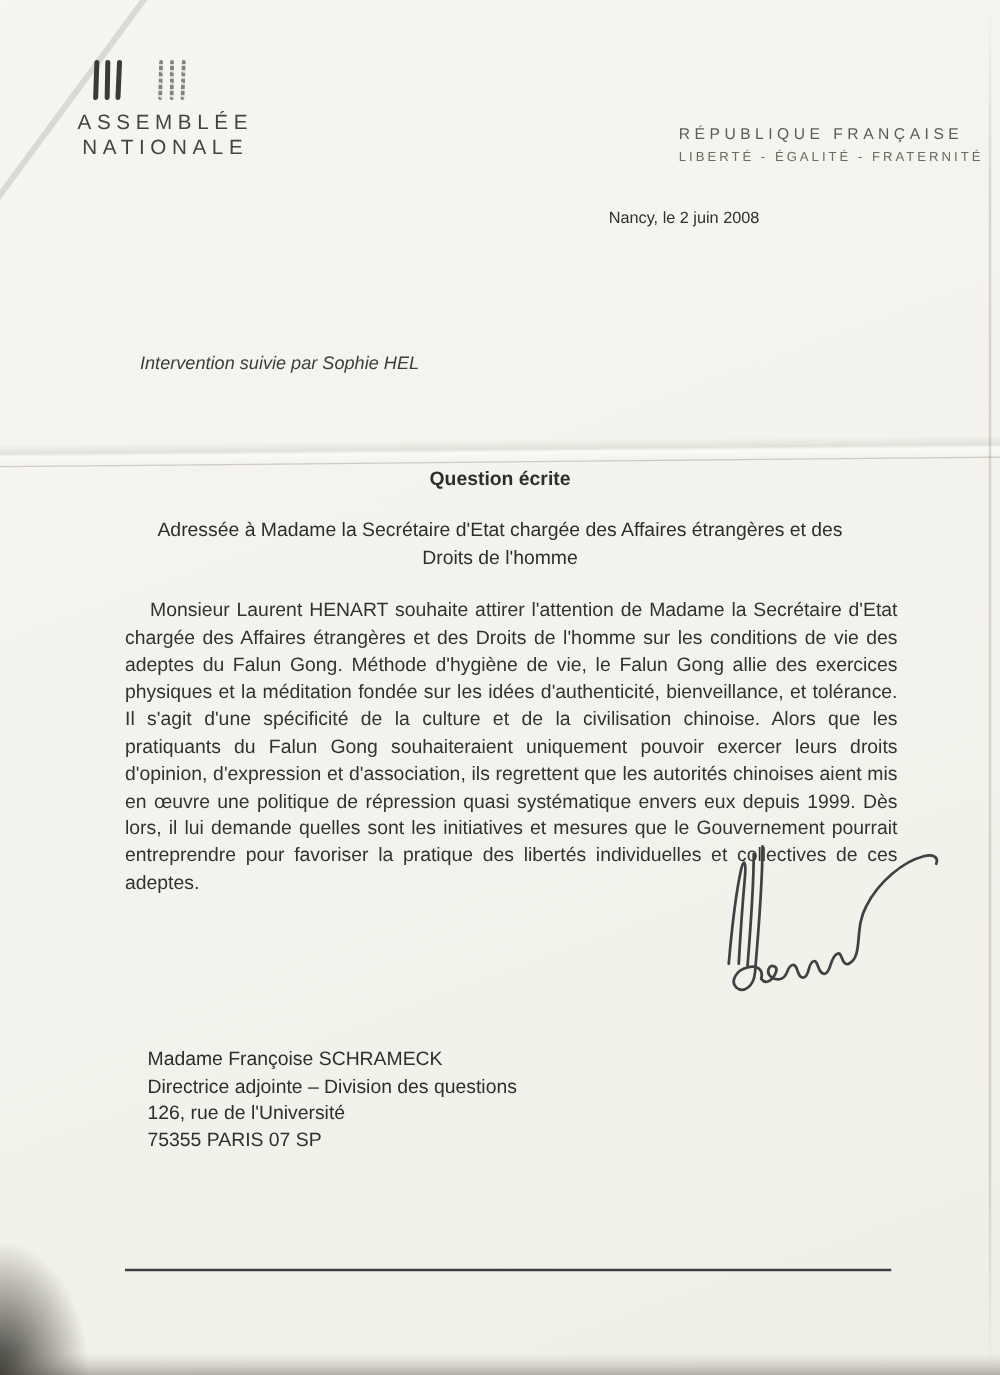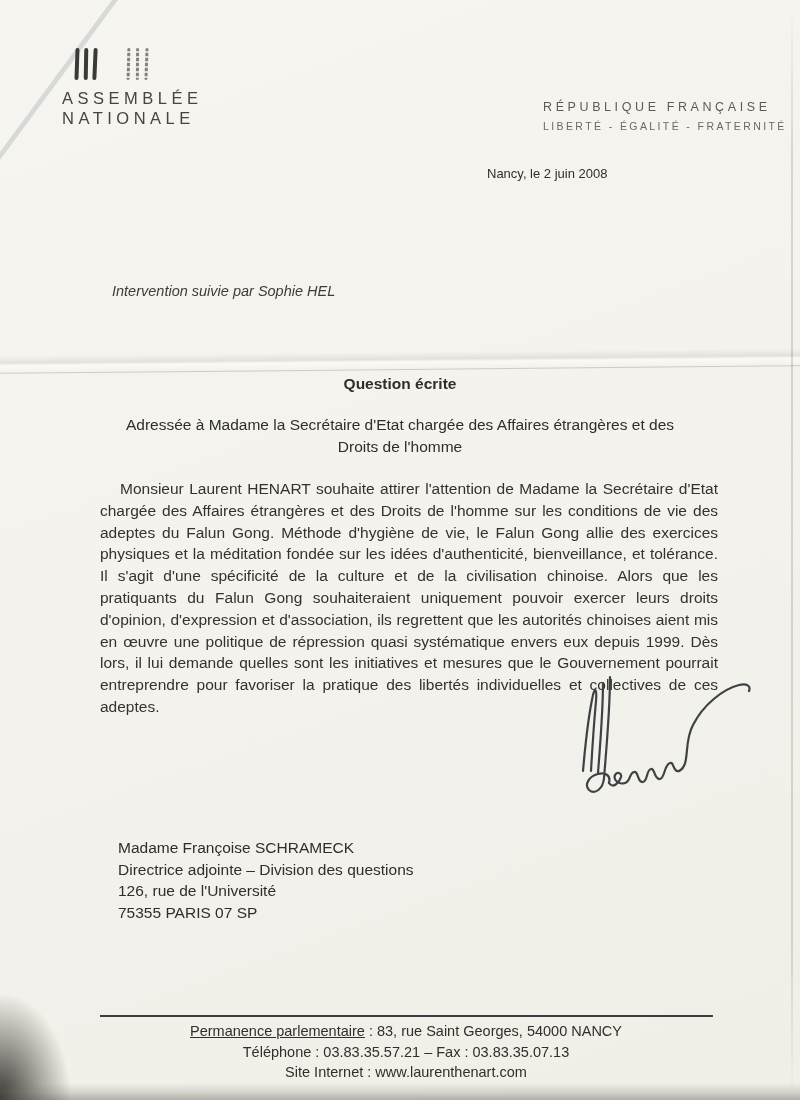--- a/index.html
+++ b/index.html
@@ -40,21 +40,21 @@
   }
   .shadow-bottom{
     position:absolute;left:0;right:0;bottom:0;height:17px;
     background:linear-gradient(to bottom,rgba(0,0,0,0) 0%,rgba(112,110,100,.22) 55%,rgba(82,80,72,.40) 100%);
   }
   .smudge-bottom-left{
     position:absolute;left:0;bottom:0;width:70px;height:105px;
     background:radial-gradient(ellipse at 0% 100%,rgba(28,27,22,.88) 0%,rgba(92,90,82,.5) 42%,rgba(120,118,108,0) 72%);
   }
   
-  .logo{position:absolute;left:62px;top:48px;}
+  .logo{position:absolute;left:62px;top:48px;text-align:center;}
   .logo-bars{position:relative;height:36px;margin-left:13px;}
   .bar{position:absolute;top:0;width:4px;height:32px;border-radius:2px;background:#3a3a37;}
   .bar.b1{left:0;transform:rotate(2deg);}
   .bar.b2{left:9px;transform:rotate(1deg);}
   .bar.b3{left:18px;transform:rotate(2.5deg);}
   .bar.light{width:3px;background:repeating-linear-gradient(180deg,#83837d 0 3px,rgba(131,131,125,.25) 3px 5px);}
   .bar.b4{left:52px;transform:rotate(1.5deg);}
   .bar.b5{left:61px;transform:rotate(.5deg);}
   .bar.b6{left:70px;transform:rotate(2deg);}
   .logo-text{margin-top:4px;font-size:16.5px;letter-spacing:4.5px;line-height:20px;color:#45453f;}
@@ -140,21 +140,14 @@
   </div>
 
   <div class="recipient">
     <div>Madame Françoise SCHRAMECK</div>
     <div>Directrice adjointe – Division des questions</div>
     <div>126, rue de l'Université</div>
     <div>75355 PARIS 07 SP</div>
   </div>
 
   <div class="footer-rule"></div>
-  <div class="footer">
-    <div>
-      <span class="u">Permanence parlementaire</span><span> : 83, rue Saint Georges, 54000 NANCY</span>
-    </div>
-    <div>Téléphone : 03.83.35.57.21 – Fax : 03.83.35.07.13</div>
-    <div>Site Internet : www.laurenthenart.com</div>
-  </div>
 
 </div>
 
 </body></html>

